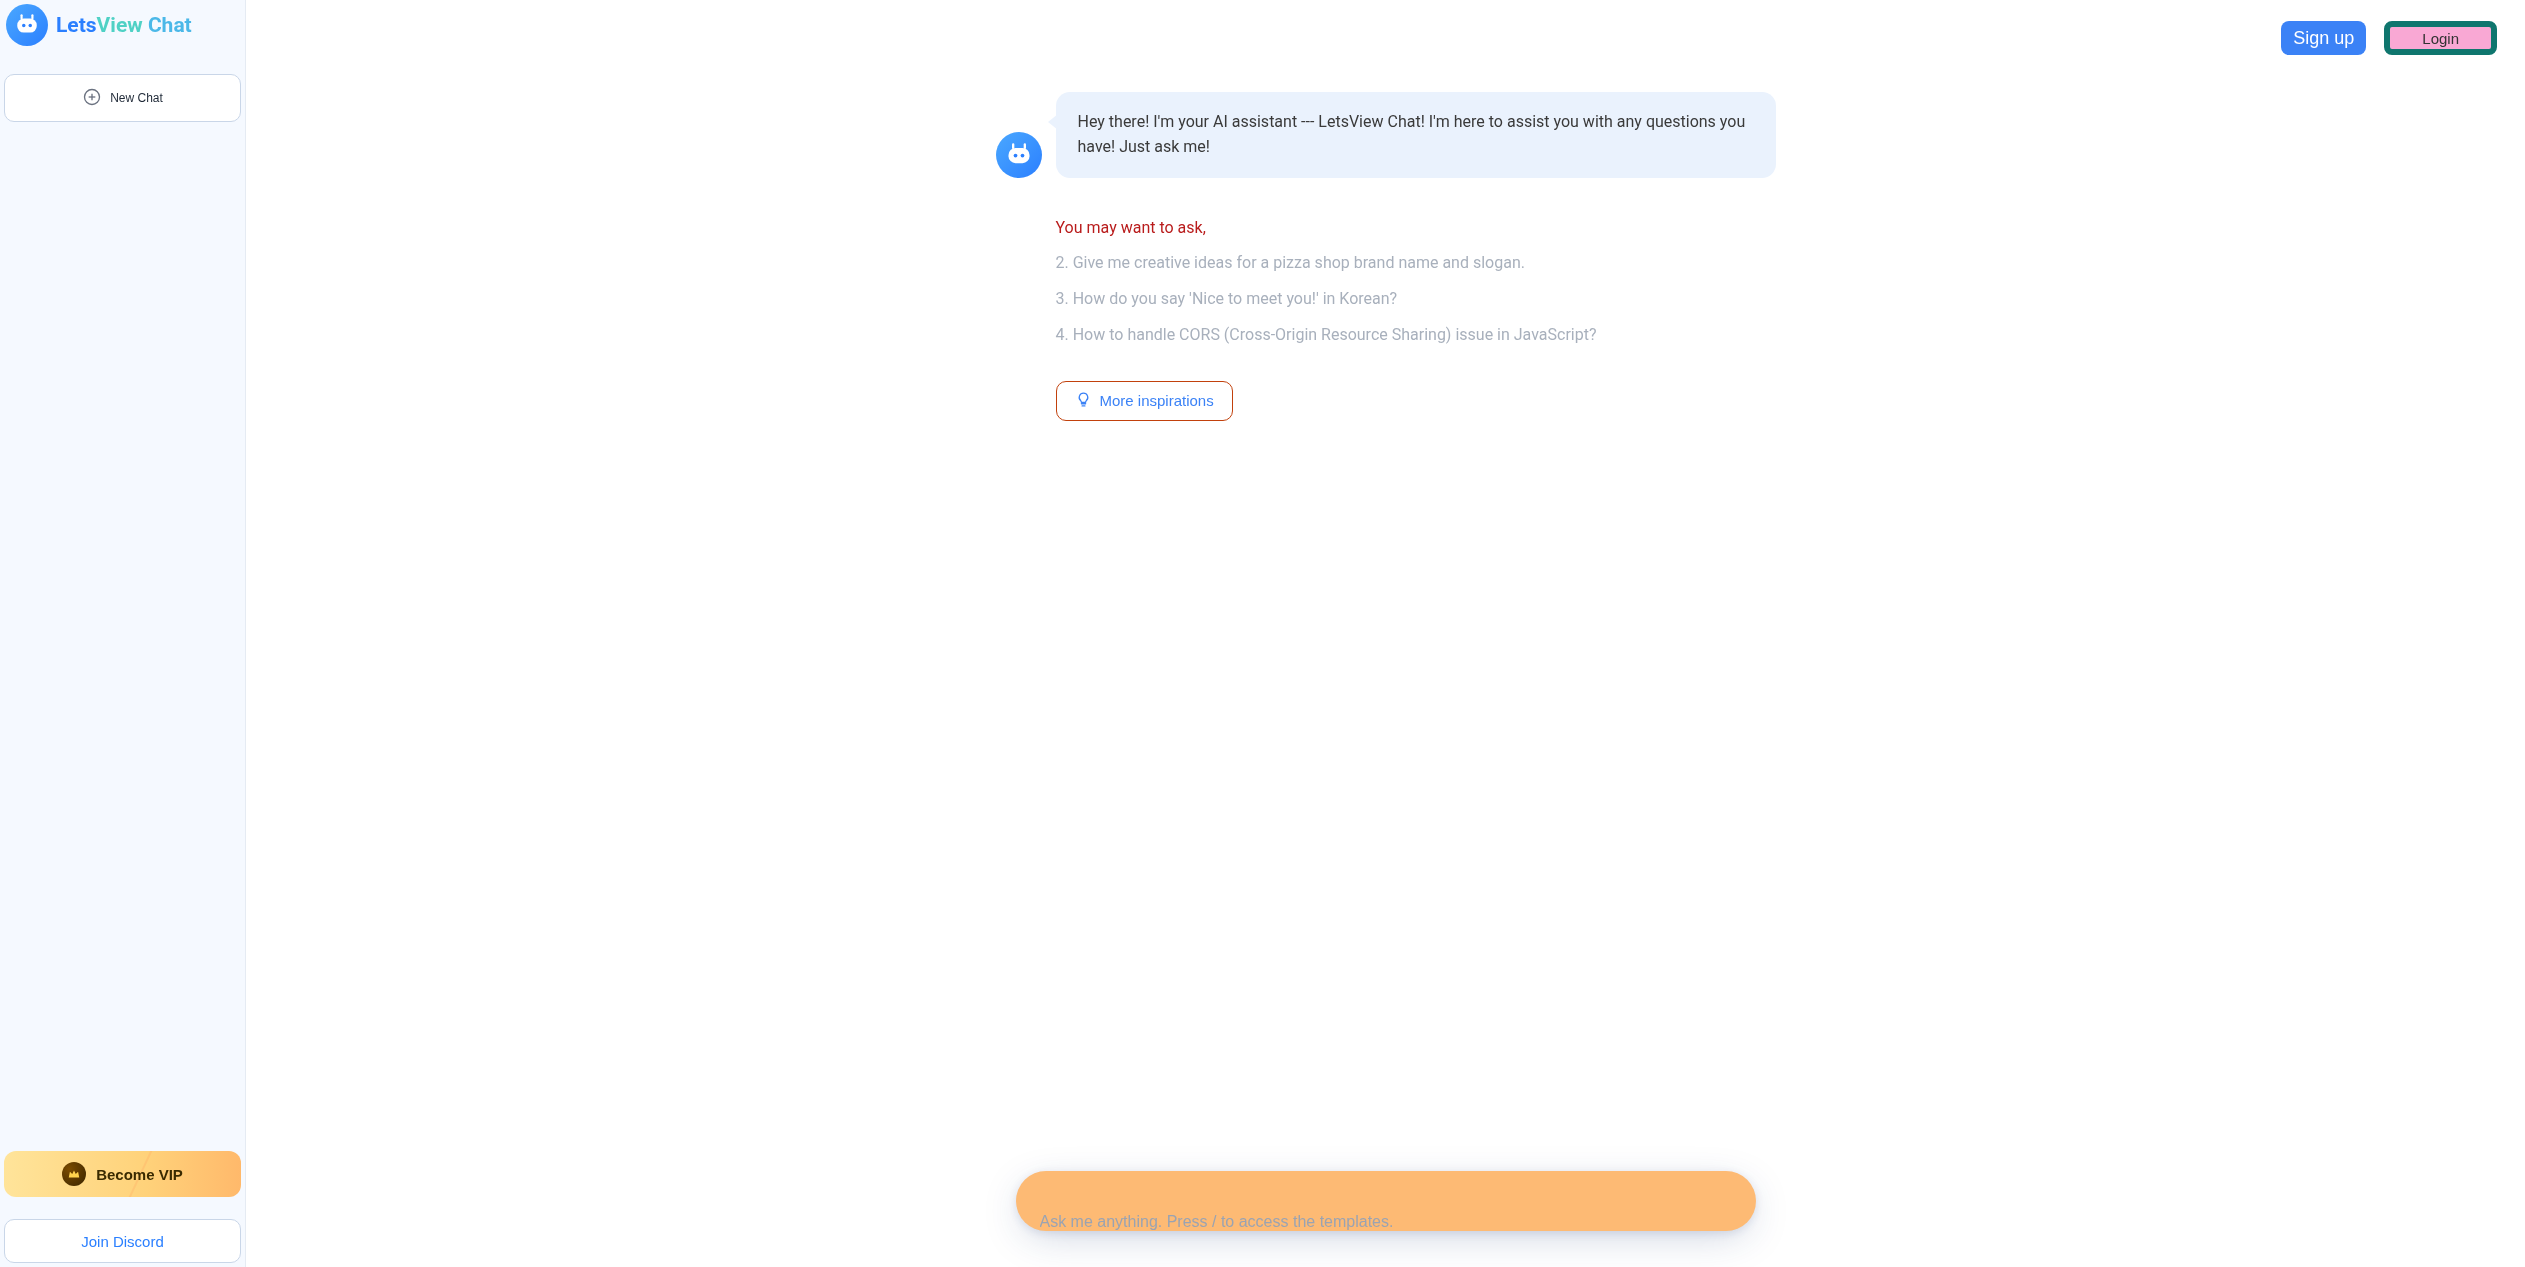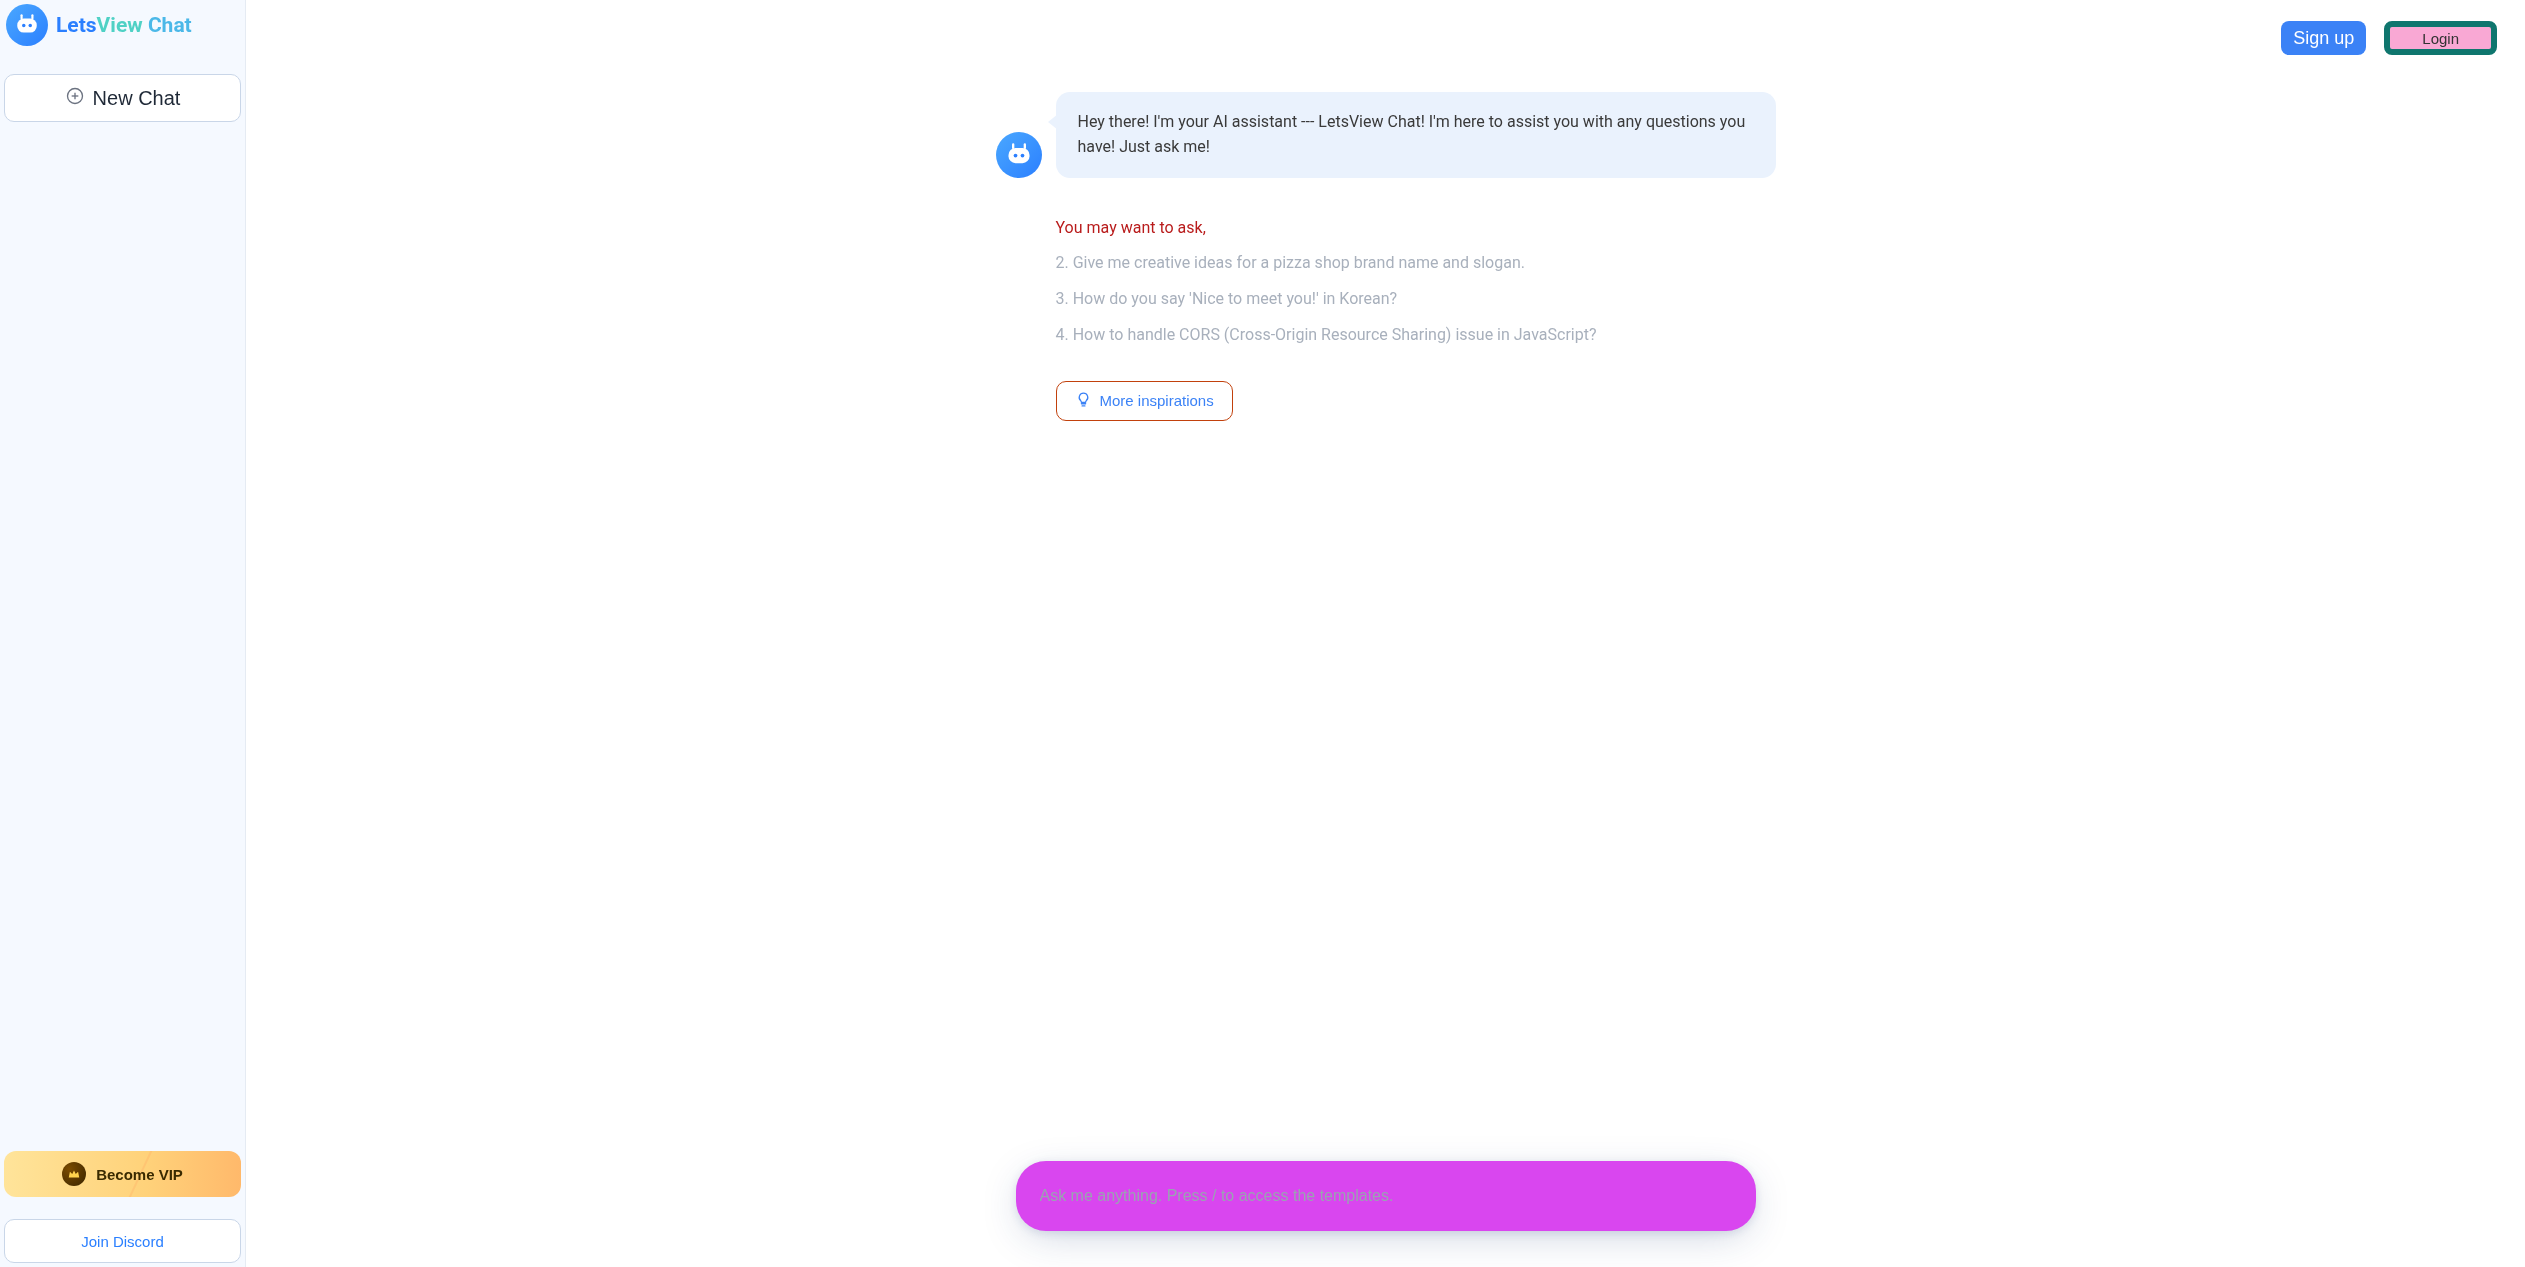--- a/index.html
+++ b/index.html
@@ -48,21 +48,21 @@
   .new-chat-btn {
     width: 100%;
     height: 48px;
     border: 1px solid #c9d6e8;
     border-radius: 10px;
     background: #fff;
     display: flex;
     align-items: center;
     justify-content: center;
     gap: 8px;
-    font-size: 20px;
+    font-size: 12px;
     color: #1f2937;
     cursor: pointer;
   }
 
   .sidebar-spacer { flex: 1; }
 
   .vip-btn {
     width: 100%;
     height: 46px;
     border: none;
@@ -225,26 +225,26 @@
   .composer-wrap {
     position: absolute;
     bottom: 36px;
     left: 0; right: 0;
     display: flex;
     justify-content: center;
     pointer-events: none;
   }
   .composer {
     width: 740px;
-    height: 70px;
+    height: 60px;
     border-radius: 30px;
-    background: #d946ef;
+    background: #fdba74;
     box-shadow: 0 10px 40px -8px rgba(30,60,120,.25), 0 2px 8px rgba(30,60,120,.12);
     display: flex;
-    align-items: center;
+    align-items: flex-end;
     padding: 0 24px;
     pointer-events: auto;
   }
   .composer input {
     border: none;
     outline: none;
     width: 100%;
     font-size: 16px;
     color: #333;
     background: transparent;

